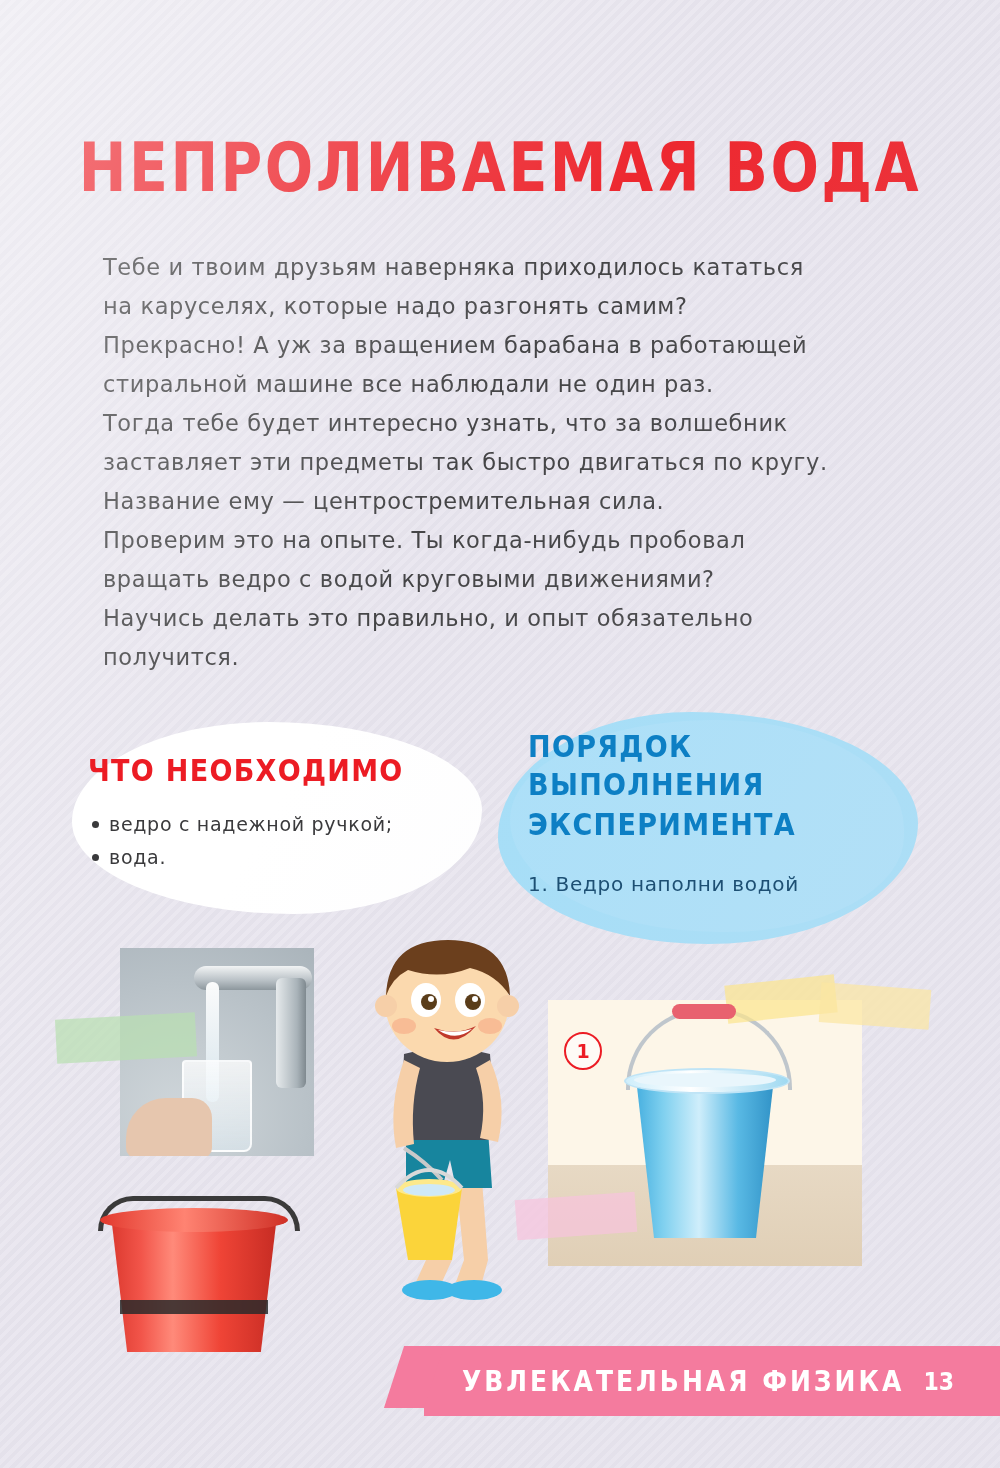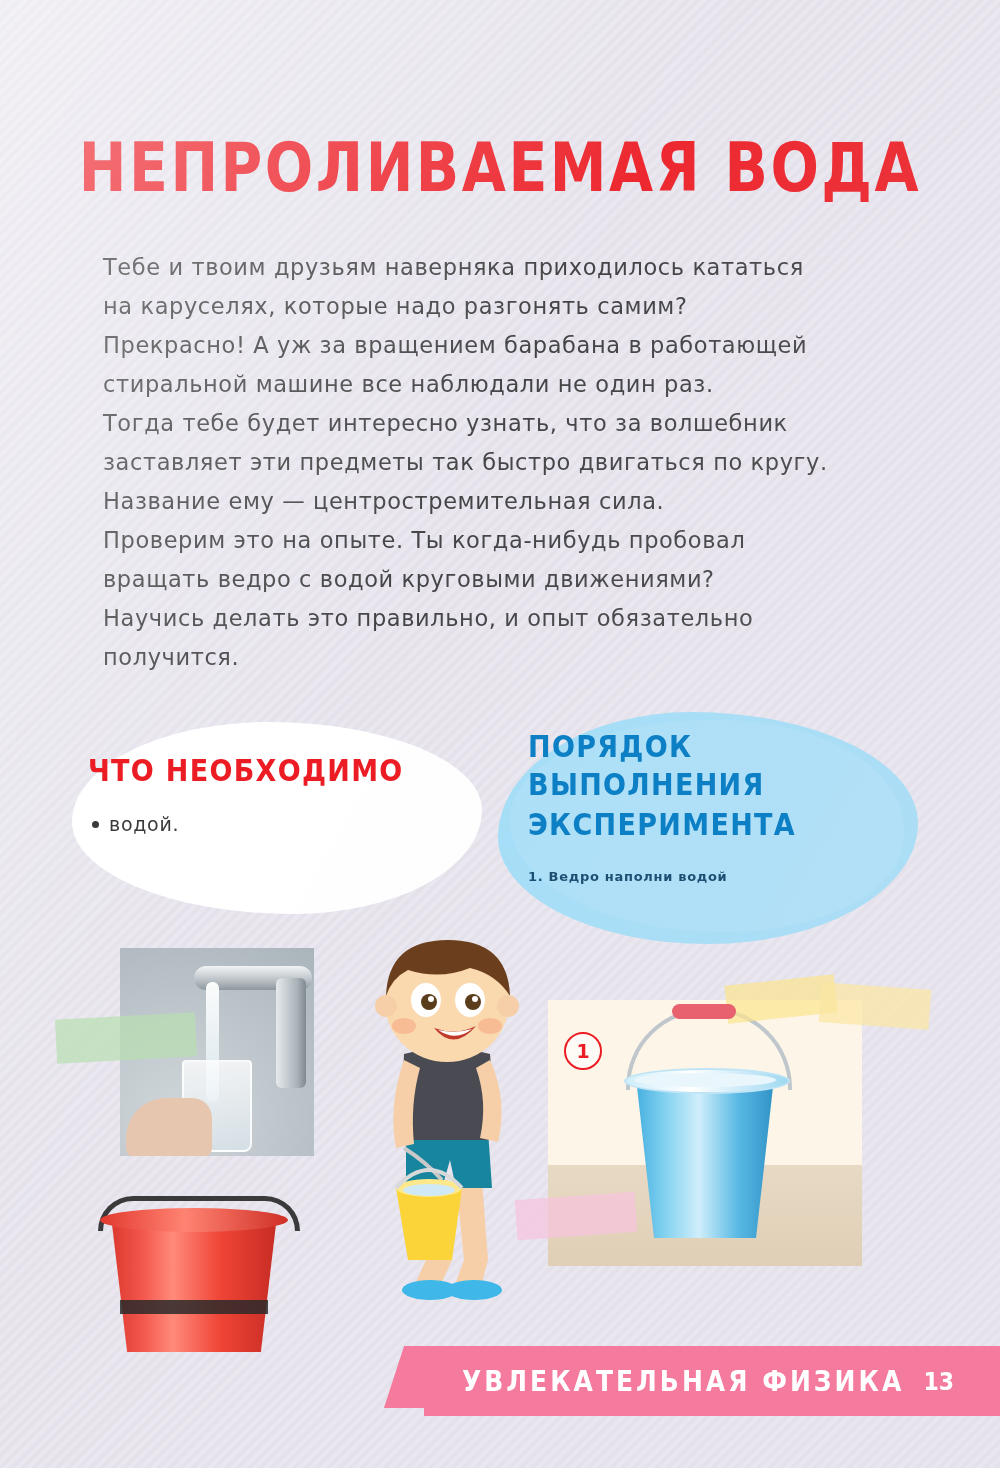--- a/index.html
+++ b/index.html
@@ -126,28 +126,27 @@
     position: absolute;
     left: 4px;
     top: 13px;
     width: 7px;
     height: 7px;
     background: #3a3a3c;
     border-radius: 50%;
   }
 
   .steps-list {
-    margin: 20px 0 0 0;
+    margin: 28px 0 0 0;
     padding: 0;
     list-style: none;
     color: #1d4f73;
-    font-size: 13px;
+    font-size: 20px;
     line-height: 33px;
     letter-spacing: 0.7px;
-    font-weight: bold;
   }
   .steps-list li { white-space: nowrap; }
   .steps-list li .cont { display: block; padding-left: 28px; }
 
   
   .photo-tap {
     position: absolute;
     left: 120px;
     top: 948px;
     width: 194px;
@@ -384,21 +383,22 @@
     <div>Проверим это на опыте. Ты когда-нибудь пробовал</div>
     <div>вращать ведро с водой круговыми движениями?</div>
     <div>Научись делать это правильно, и опыт обязательно</div>
     <div>получится.</div>
   </div>
 
   <div class="blob-white"></div>
   <div class="blob-content" style="left:88px; top:752px; width:360px;">
     <div class="callout-title">ЧТО НЕОБХОДИМО</div>
     <ul class="need-list">
-      <li><span class="bullet"></span><span>водой.</span></li>
+      <li><span class="bullet"></span><span>ведро с надежной ручкой;</span></li>
+      <li><span class="bullet"></span><span>вода.</span></li>
     </ul>
   </div>
 
   <div class="blob-blue"></div>
   <div class="blob-content" style="left:528px; top:728px; width:380px;">
     <div class="callout-title blue">ПОРЯДОК ВЫПОЛНЕНИЯ</div>
     <div class="callout-title blue" style="margin-top:10px;">ЭКСПЕРИМЕНТА</div>
     <ul class="steps-list">
       <li>
         <span>1. Ведро наполни водой</span>

